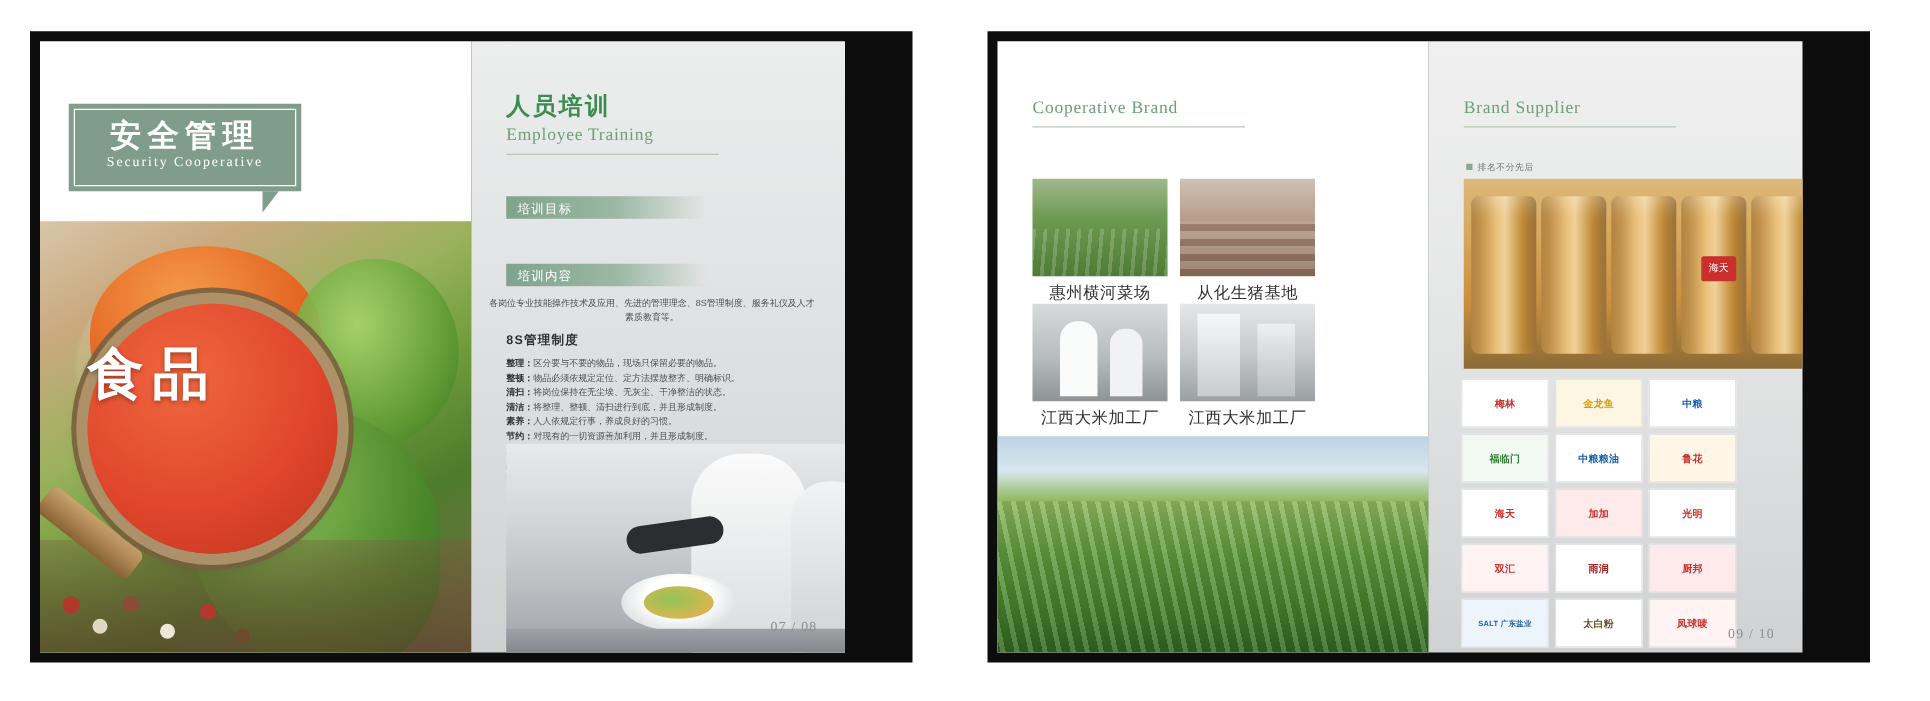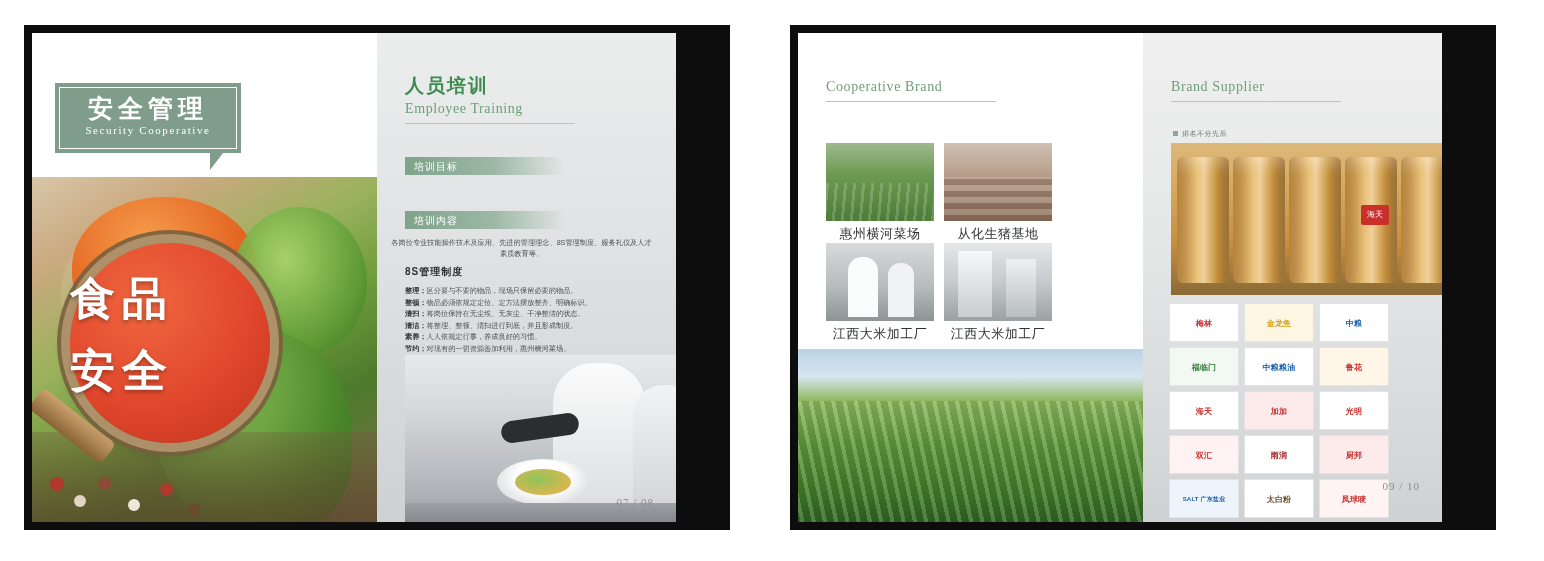--- a/index.html
+++ b/index.html
@@ -151,21 +151,20 @@
           <div class="board"></div>
           <div class="pepper" style="left:18px;top:300px;width:14px;height:14px;background:#b0392c;"></div>
           <div class="pepper" style="left:42px;top:318px;width:12px;height:12px;background:#e0d6c2;"></div>
           <div class="pepper" style="left:66px;top:300px;width:13px;height:13px;background:#8d4a36;"></div>
           <div class="pepper" style="left:96px;top:322px;width:12px;height:12px;background:#efe7d6;"></div>
           <div class="pepper" style="left:128px;top:306px;width:13px;height:13px;background:#b0392c;"></div>
           <div class="pepper" style="left:156px;top:326px;width:12px;height:12px;background:#6d4a2c;"></div>
           <div class="handle"></div>
           <div class="lens">
             <span class="l1">食品</span>
-            <span class="l2">安全</span>
           </div>
         </div>
       </div>
 
       <div class="page page-r gray-page">
         <div class="sect-head" style="left:28px;top:42px;">
           <div class="sect-cn">人员培训</div>
           <div class="sect-en">Employee Training</div>
           <div class="sect-rule"></div>
         </div>
@@ -180,21 +179,21 @@
         <div class="body-txt" style="left:12px;top:204px;width:265px;text-align:center;">各岗位专业技能操作技术及应用、先进的管理理念、8S管理制度、服务礼仪及人才素质教育等。</div>
 
         <div class="sub-title" style="left:28px;top:232px;">8S管理制度</div>
 
         <div class="rule-list" style="left:28px;top:252px;width:272px;">
           <div><b>整理：</b><span>区分要与不要的物品，现场只保留必要的物品。</span></div>
           <div><b>整顿：</b><span>物品必须依规定定位、定方法摆放整齐、明确标识。</span></div>
           <div><b>清扫：</b><span>将岗位保持在无尘埃、无灰尘、干净整洁的状态。</span></div>
           <div><b>清洁：</b><span>将整理、整顿、清扫进行到底，并且形成制度。</span></div>
           <div><b>素养：</b><span>人人依规定行事，养成良好的习惯。</span></div>
-          <div><b>节约：</b><span>对现有的一切资源善加利用，惠州横河菜场。</span></div>
+          <div><b>节约：</b><span>对现有的一切资源善加利用，并且形成制度。</span></div>
           <div><b>服务：</b><span>提供为顾客着想的服务和意识。</span></div>
           <div><b>品质：</b><span>确保所有流程的卓越品质，比别的企业更加优秀。</span></div>
           <div><b>安全：</b><span>严格的安全和卫生安全意识，保障不因此人身安全和工作的正常进行。</span></div>
         </div>
 
         <div class="photo" id="photo-kitchen">
           <div class="chefA"></div>
           <div class="chefB"></div>
           <div class="arm"></div>
           <div class="plate"></div>
@@ -294,17 +293,17 @@
             </div>
           <div class="logo-cell" style="background:#ffffff;">
               <span style="color:#6b4f2a">太白粉</span>
             </div>
           <div class="logo-cell" style="background:#fff3f3;">
               <span style="color:#c9302c">凤球唛</span>
             </div>
 
         </div>
 
-        <div class="pagenum" style="right:22px;bottom:30px;">09 / 10</div>
+        <div class="pagenum" style="right:22px;bottom:9px;">09 / 10</div>
       </div>
     </div>
   </div>
 </div>
 
 </body></html>

